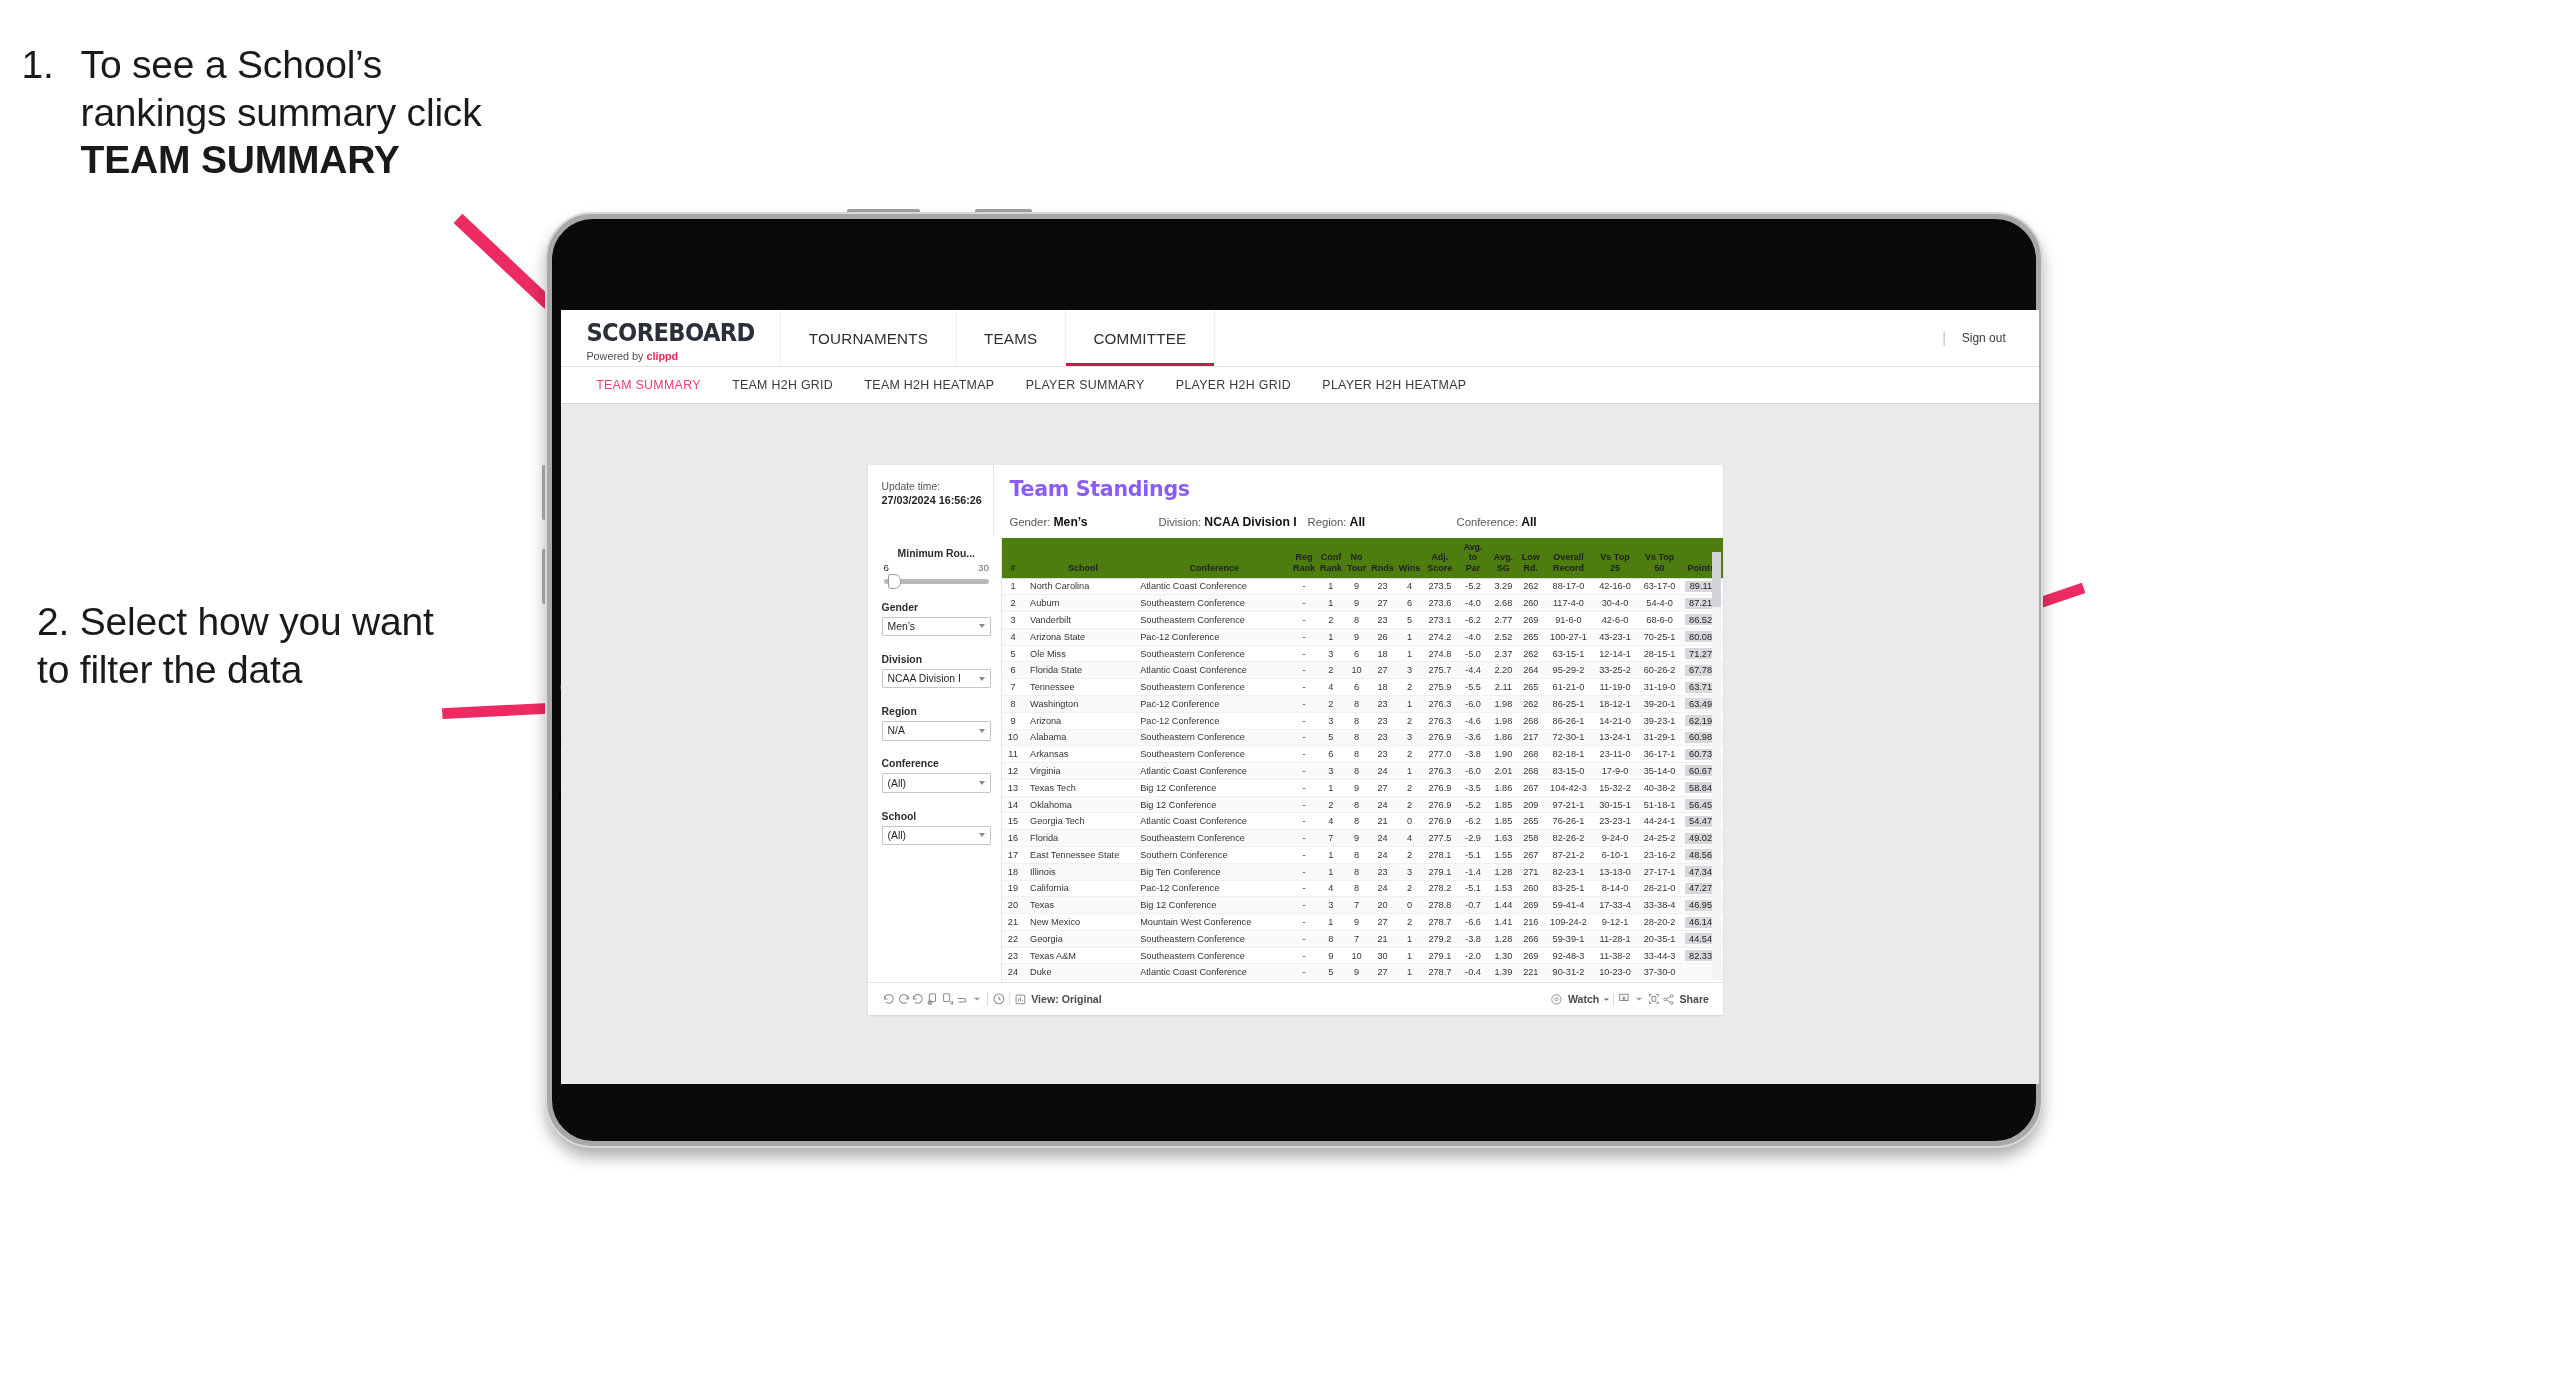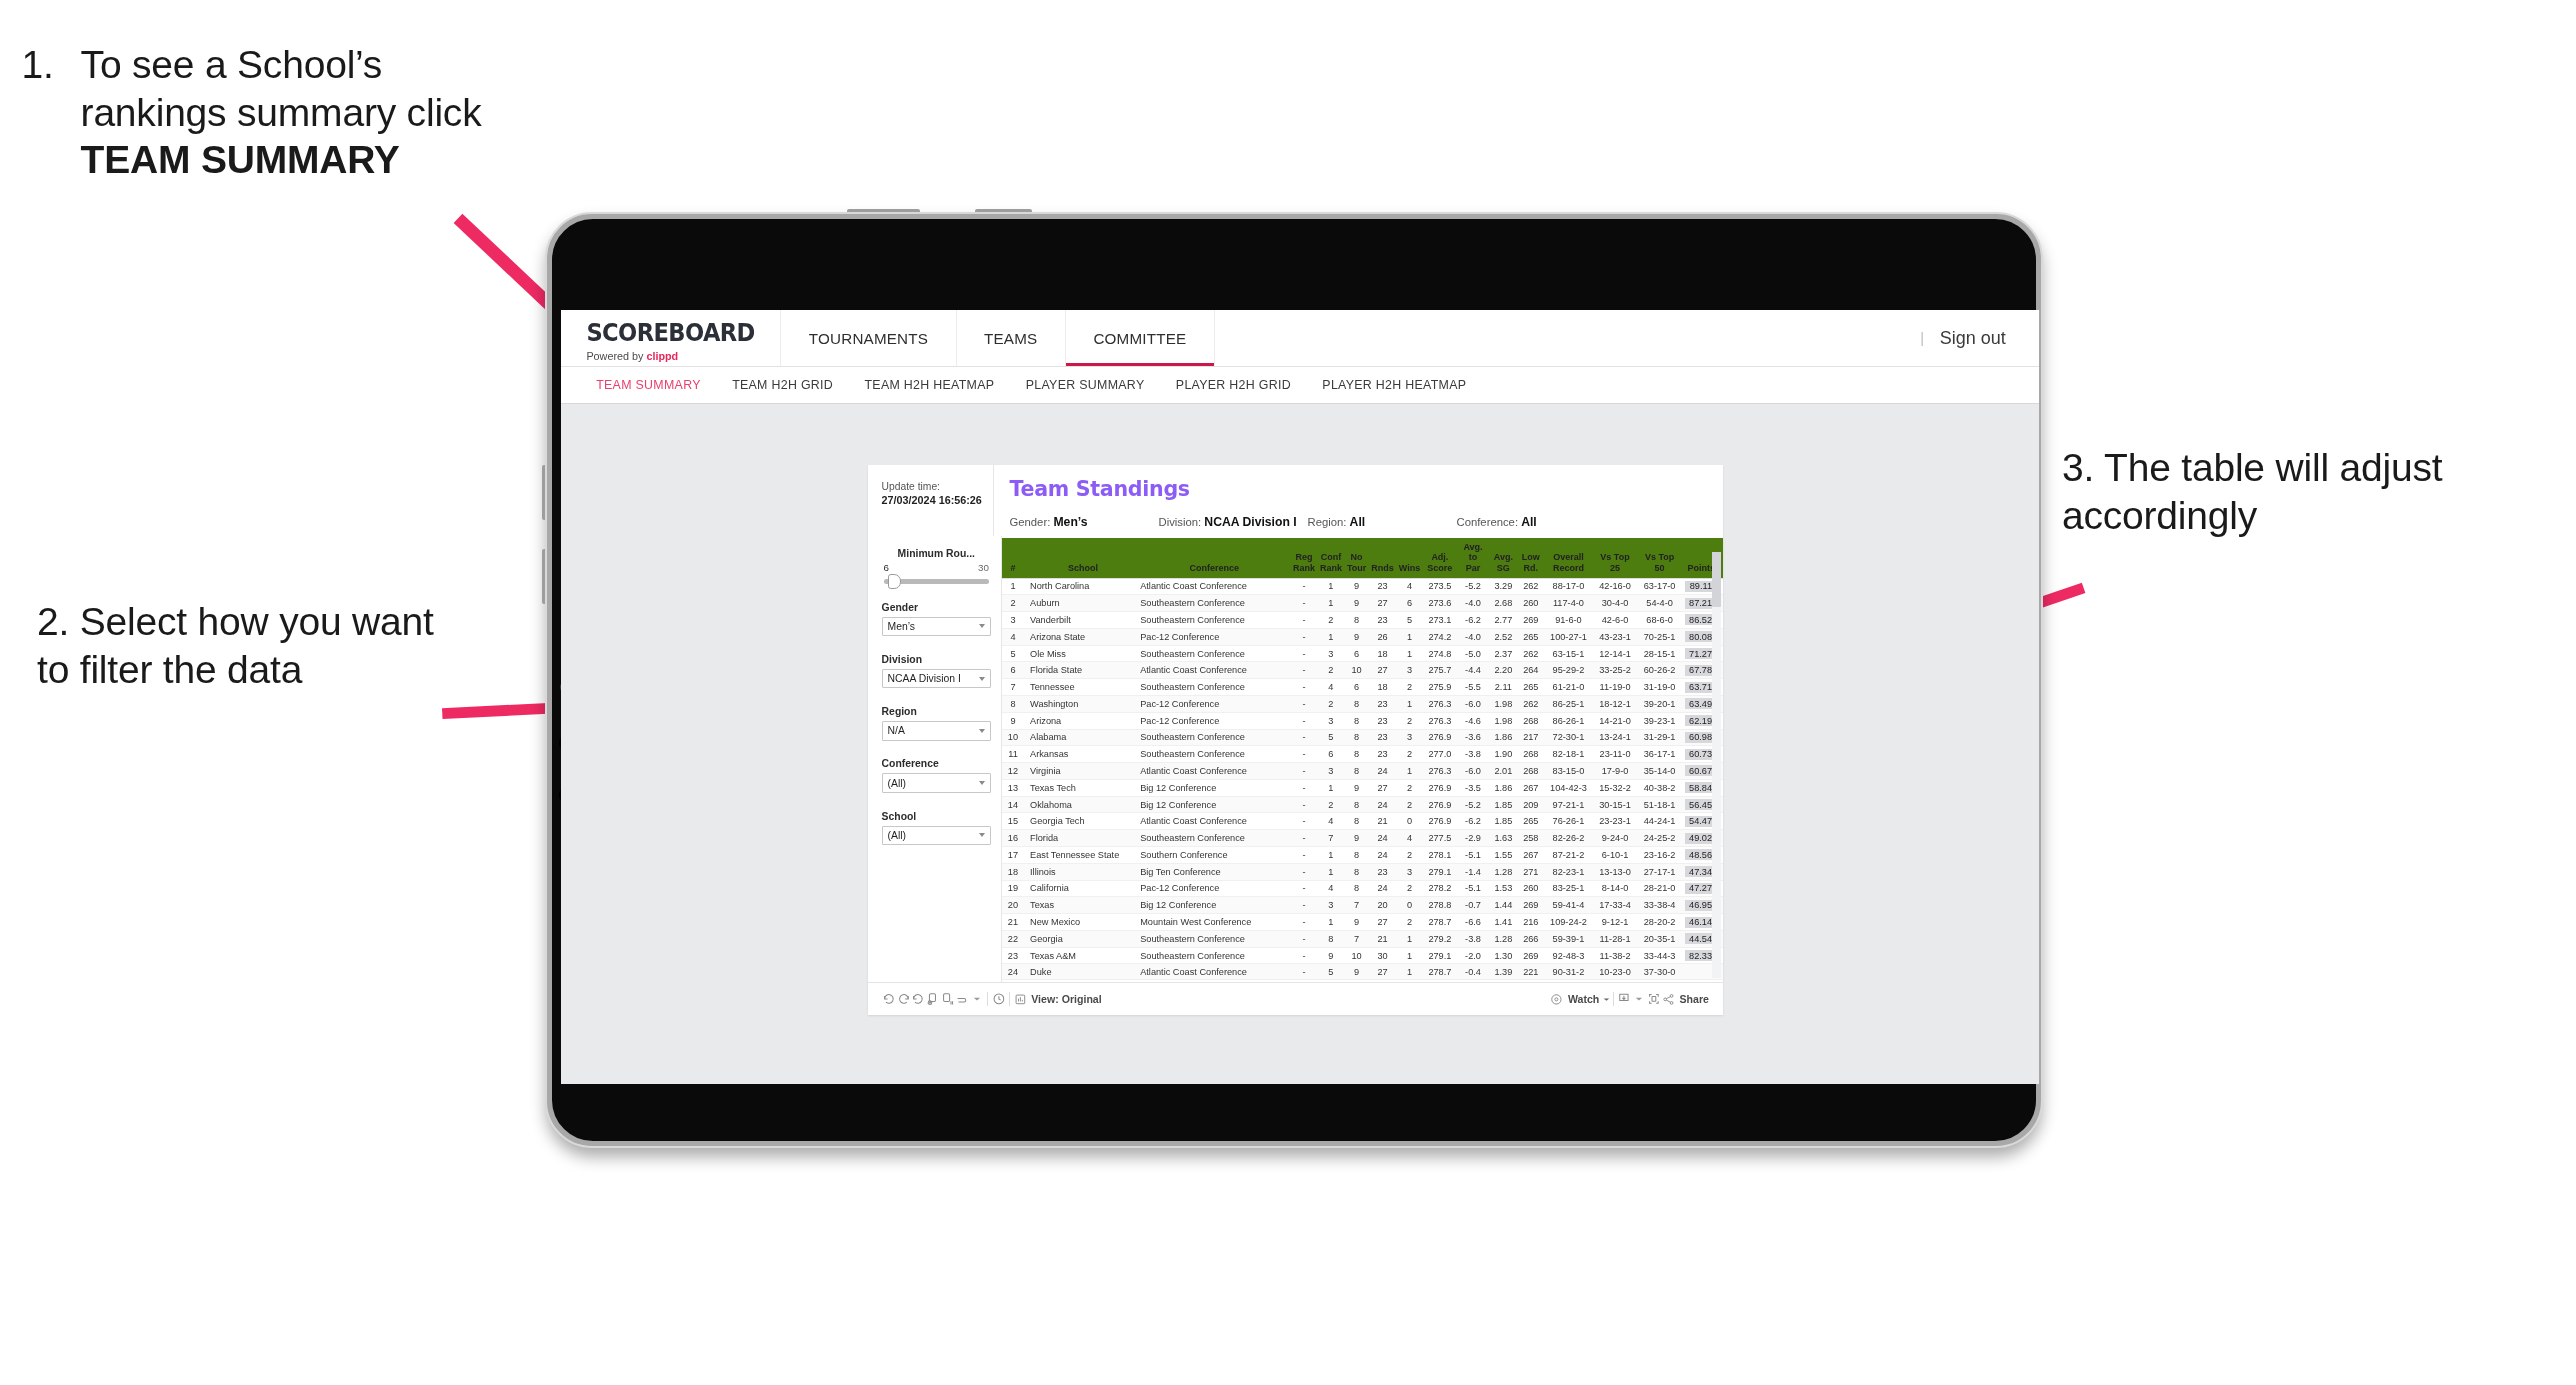--- a/index.html
+++ b/index.html
@@ -88,21 +88,21 @@
   .topnav .item {
     display:flex; align-items:center; padding: 0 27.5px;
     font-size: 15.2px; color:#2e2e2e; letter-spacing: 0.2px;
     border-right:1px solid #ededed; position:relative;
   }
   .topnav .item.active::after{
     content:""; position:absolute; left:0; right:0; bottom:0; height:2.9px; background:#c9184a;
   }
   .header-right { margin-left:auto; display:flex; align-items:center; padding-right: 33px; gap:15.7px; }
   .header-right .sep { color:#bdbdbd; font-size:14.7px; }
-  .header-right .signout { font-size: 18px; color:#3a3a3a; }
+  .header-right .signout { font-size: 12px; color:#3a3a3a; }
 
   
   .subnav {
     height: 37px; background:#fff; display:flex; align-items:center;
     padding-left: 19.7px; gap: 0; border-bottom: 1px solid #d8d8d8;
   }
   .subnav .sitem {
     font-size: 12.4px; letter-spacing:0.3px; color:#3b3b3b;
     padding: 0 15.7px; line-height: 37px;
   }
@@ -205,21 +205,20 @@
 
 <div id="root">
 
   <div id="anno1" class="anno">
     <span class="num">1.</span>
     <span class="body"><span>To see a School’s rankings summary click </span><b>TEAM SUMMARY</b></span>
   </div>
 
   <div id="anno2" class="anno">2. Select how you want to filter the data</div>
 
-  <div id="anno3" class="anno">3. The table will adjust accordingly</div>
 
   <svg class="arrow-svg" style="left:0;top:0;width:2576px;height:1386px" viewBox="0 0 2621 1410" width="2576" height="1386">
     <defs>
       <marker id="ah" markerWidth="5.2" markerHeight="5.2" refX="2.1" refY="2.6" orient="auto">
         <path d="M0,0 L5.2,2.6 L0,5.2 z" fill="#ee2a63"></path>
       </marker>
     </defs>
 
     <line x1="466" y1="222" x2="610" y2="358" stroke="#ee2a63" stroke-width="13" marker-end="url(#ah)"></line>
 

